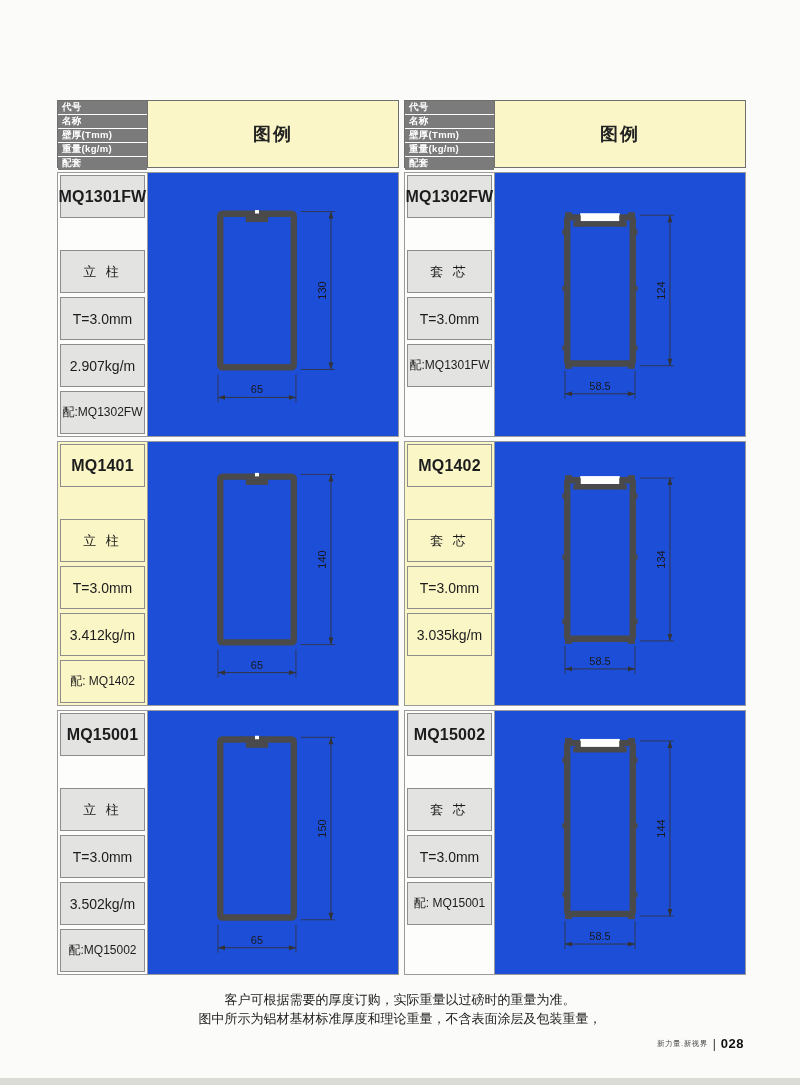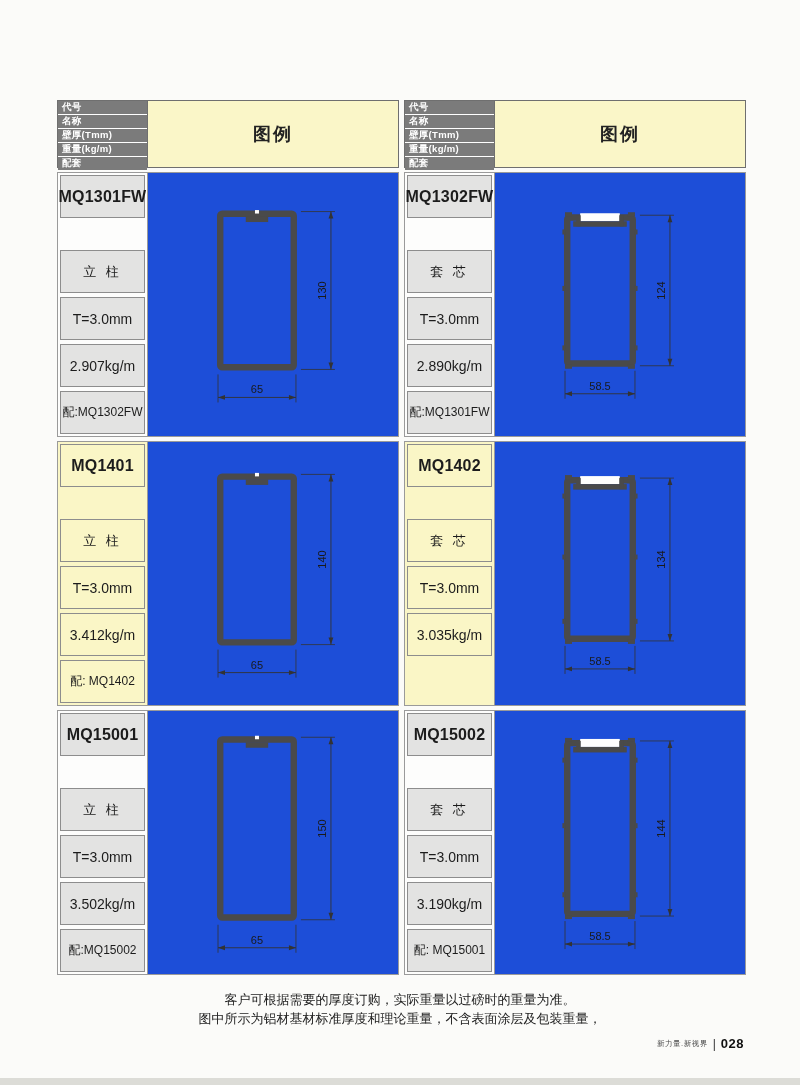--- a/index.html
+++ b/index.html
@@ -220,21 +220,20 @@
           <div class="hrow">配套</div>
         </div>
         <div class="legend-cell">图例</div>
       </div>
 
       <div class="product-block">
         <div class="label-col">
           <div class="cell code">MQ1302FW</div>
           <div class="cell name">套 芯</div>
           <div class="cell">T=3.0mm</div>
-          <div class="cell">2.890kg/m</div>
           <div class="cell mate">配:MQ1301FW</div>
         </div>
         <div class="diagram">
             <svg width="250" height="263" viewBox="0 0 250 263">
               <rect x="72.2" y="44.44" width="65.55499999999999" height="146.12" rx="2" fill="none" stroke="#4a4a4a" stroke-width="6.4" stroke-linejoin="round"></rect>
               <rect x="85.18987499999999" y="40.239999999999995" width="39.575250000000004" height="8" fill="#fefefd"></rect>
               <rect x="78.18987499999999" y="48.239999999999995" width="53.575250000000004" height="5.5" fill="#4a4a4a"></rect>
               <rect x="81.18987499999999" y="42.239999999999995" width="4.5" height="11" fill="#4a4a4a"></rect>
               <rect x="124.265125" y="42.239999999999995" width="4.5" height="11" fill="#4a4a4a"></rect>
               <rect x="70" y="39.239999999999995" width="7" height="4" fill="#4a4a4a"></rect>
@@ -301,21 +300,20 @@
               <text x="104.97749999999999" y="222.91" font-size="11" fill="#1a1a1a" text-anchor="middle" font-family="Liberation Sans, sans-serif">58.5</text>
             </svg>
           </div>
       </div>
 
       <div class="product-block">
         <div class="label-col">
           <div class="cell code">MQ15002</div>
           <div class="cell name">套 芯</div>
           <div class="cell">T=3.0mm</div>
-          <div class="cell">3.190kg/m</div>
           <div class="cell mate">配: MQ15001</div>
         </div>
         <div class="diagram">
             <svg width="250" height="263" viewBox="0 0 250 263">
               <rect x="72.2" y="32.14" width="65.55499999999999" height="170.72" rx="2" fill="none" stroke="#4a4a4a" stroke-width="6.4" stroke-linejoin="round"></rect>
               <rect x="85.18987499999999" y="27.939999999999998" width="39.575250000000004" height="8" fill="#fefefd"></rect>
               <rect x="78.18987499999999" y="35.94" width="53.575250000000004" height="5.5" fill="#4a4a4a"></rect>
               <rect x="81.18987499999999" y="29.939999999999998" width="4.5" height="11" fill="#4a4a4a"></rect>
               <rect x="124.265125" y="29.939999999999998" width="4.5" height="11" fill="#4a4a4a"></rect>
               <rect x="70" y="26.939999999999998" width="7" height="4" fill="#4a4a4a"></rect>

